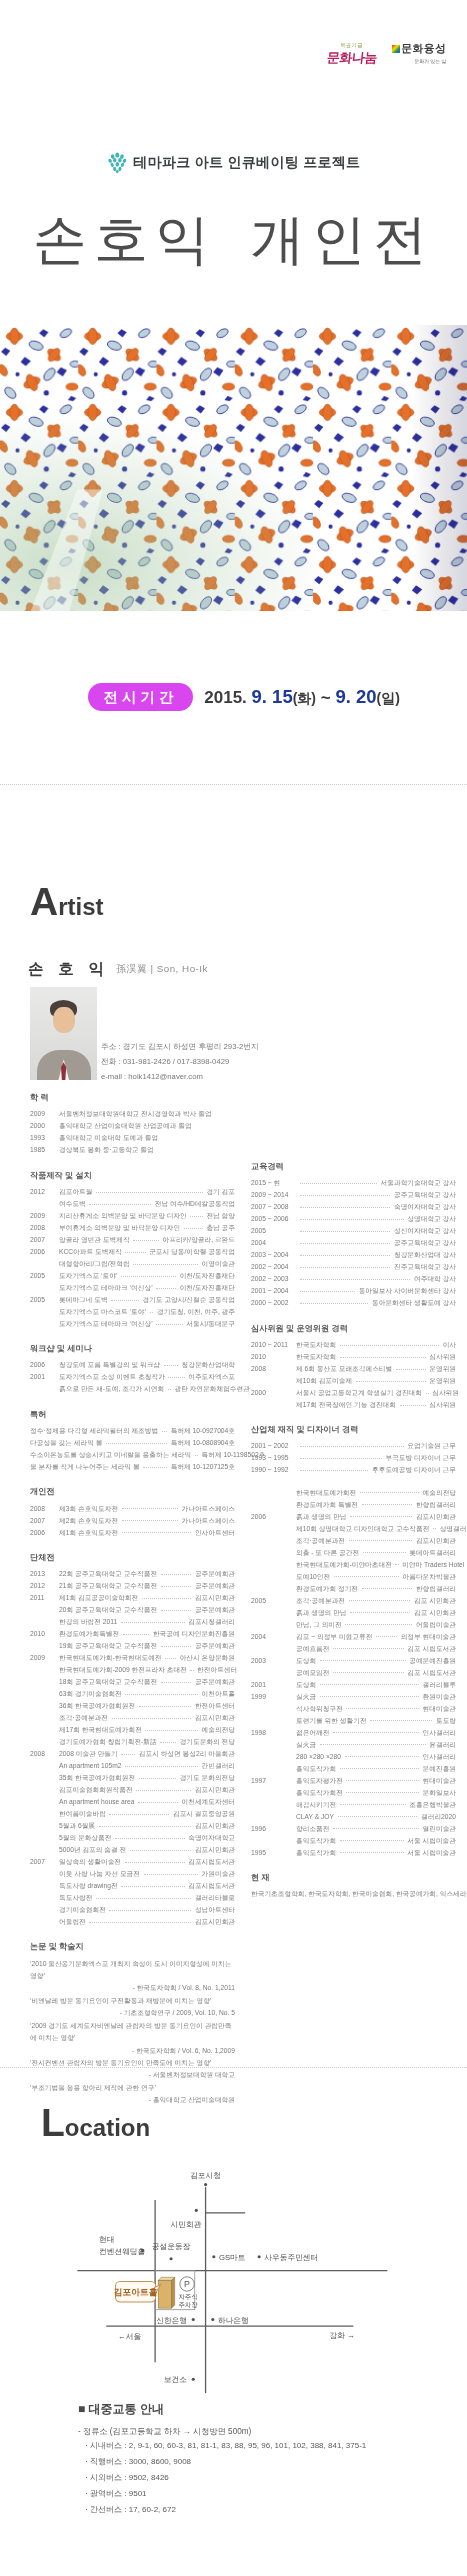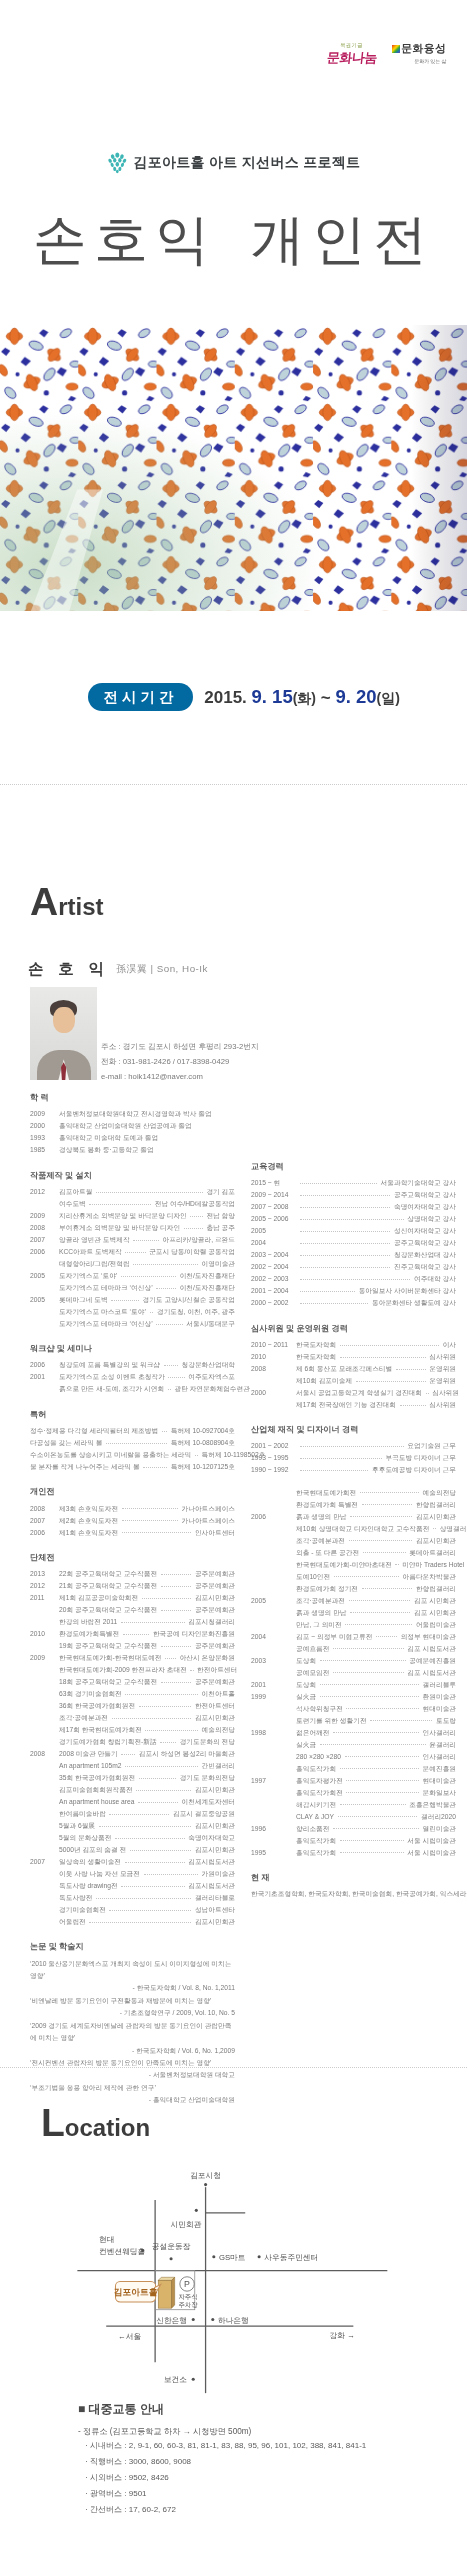--- a/index.html
+++ b/index.html
@@ -24,21 +24,21 @@
   
   .big-title{position:absolute;top:204px;left:0;width:100%;text-align:center;
     font-family:"Liberation Serif","DejaVu Serif",serif;font-size:54px;color:#4d4d4d;
     letter-spacing:7.2px;word-spacing:13.4px;font-weight:500;}
 
   
   .painting{position:absolute;top:325px;left:0;width:467px;height:286px;}
 
   
   .period{position:absolute;top:683px;left:88px;display:flex;align-items:center;gap:11.3px;}
-  .pill{background:#0369a1;color:#fff;border-radius:515px;height:28px;line-height:28px;
+  .pill{background:#d946ef;color:#fff;border-radius:515px;height:28px;line-height:28px;
     padding:0 15.5px;font-size:14.4px;font-weight:bold;letter-spacing:4.1px;}
   .pdate{font-size:17px;font-weight:bold;color:#3c3c3c;white-space:nowrap;}
   .pdate .num{color:#1c3a96;font-size:18.5px;text-align:center;}
   .pdate .paren{font-size:14px;}
 
   .dotline{position:absolute;left:0;width:467px;border-top:0.5px dotted #cccccc;height:0;}
 
   
   .sec-head{position:absolute;color:#3c3c3c;font-weight:600;}
   .sec-head .big{font-size:39px;line-height:1;}
@@ -117,21 +117,21 @@
           <ellipse cx="15" cy="16" rx="3.2" ry="4.4"></ellipse>
         <ellipse cx="25" cy="16" rx="3.2" ry="4.4"></ellipse>
           <ellipse cx="20" cy="24" rx="3.4" ry="4.6"></ellipse>
         <ellipse cx="10" cy="25" rx="3" ry="4.2" transform="rotate(-18 10 25)"></ellipse>
           <ellipse cx="30" cy="25" rx="3" ry="4.2" transform="rotate(18 30 25)"></ellipse>
         <ellipse cx="15" cy="33" rx="3" ry="4.2" transform="rotate(-10 15 33)"></ellipse>
           <ellipse cx="25" cy="33" rx="3" ry="4.2" transform="rotate(10 25 33)"></ellipse>
         <ellipse cx="20" cy="38" rx="2.6" ry="3.4"></ellipse>
       </g>
     </svg>
-    <span class="hdr-title">김포아트홀 아트 지선버스 프로젝트</span>
+    <span class="hdr-title">테마파크 아트 인큐베이팅 프로젝트</span>
   </div>
 
   <div class="big-title">손호익 개인전</div>
 
   <svg class="painting" viewBox="0 0 907 556" preserveAspectRatio="none">
     <defs>
       <pattern id="flw" width="152" height="148" patternUnits="userSpaceOnUse">
         <rect width="152" height="148" fill="#ffffff"></rect>
         <g fill="#e4702a" stroke="#b44a10" stroke-width="1">
           <ellipse cx="28" cy="22" rx="16" ry="9"></ellipse>
@@ -929,21 +929,21 @@
       <rect x="113" y="228" width="78" height="40" rx="9" fill="#fffaf2" stroke="#c89059" stroke-width="2"></rect>
       <polygon points="189,240 201,234 189,254" fill="#fffaf2" stroke="#c89059" stroke-width="2"></polygon>
       <text x="152" y="254" text-anchor="middle" class="arthall">김포아트홀</text>
     </g>
   </svg>
 
   <div class="transport">
     <div class="tr-head">■  대중교통 안내</div>
     <div class="tr-stop">- 정류소 (김포고등학교 하차 → 시청방면 500m)</div>
     <ul class="tr-lines" id="tr-lines">
-        <li>· 시내버스 : 2, 9-1, 60, 60-3, 81, 81-1, 83, 88, 95, 96, 101, 102, 388, 841, 841-1</li>
+        <li>· 시내버스 : 2, 9-1, 60, 60-3, 81, 81-1, 83, 88, 95, 96, 101, 102, 388, 841, 375-1</li>
         <li>· 직행버스 : 3000, 8600, 9008</li>
         <li>· 시외버스 : 9502, 8426</li>
         <li>· 광역버스 : 9501</li>
         <li>· 간선버스 : 17, 60-2, 672</li>
       </ul>
   </div>
 
 </div>
 
 

